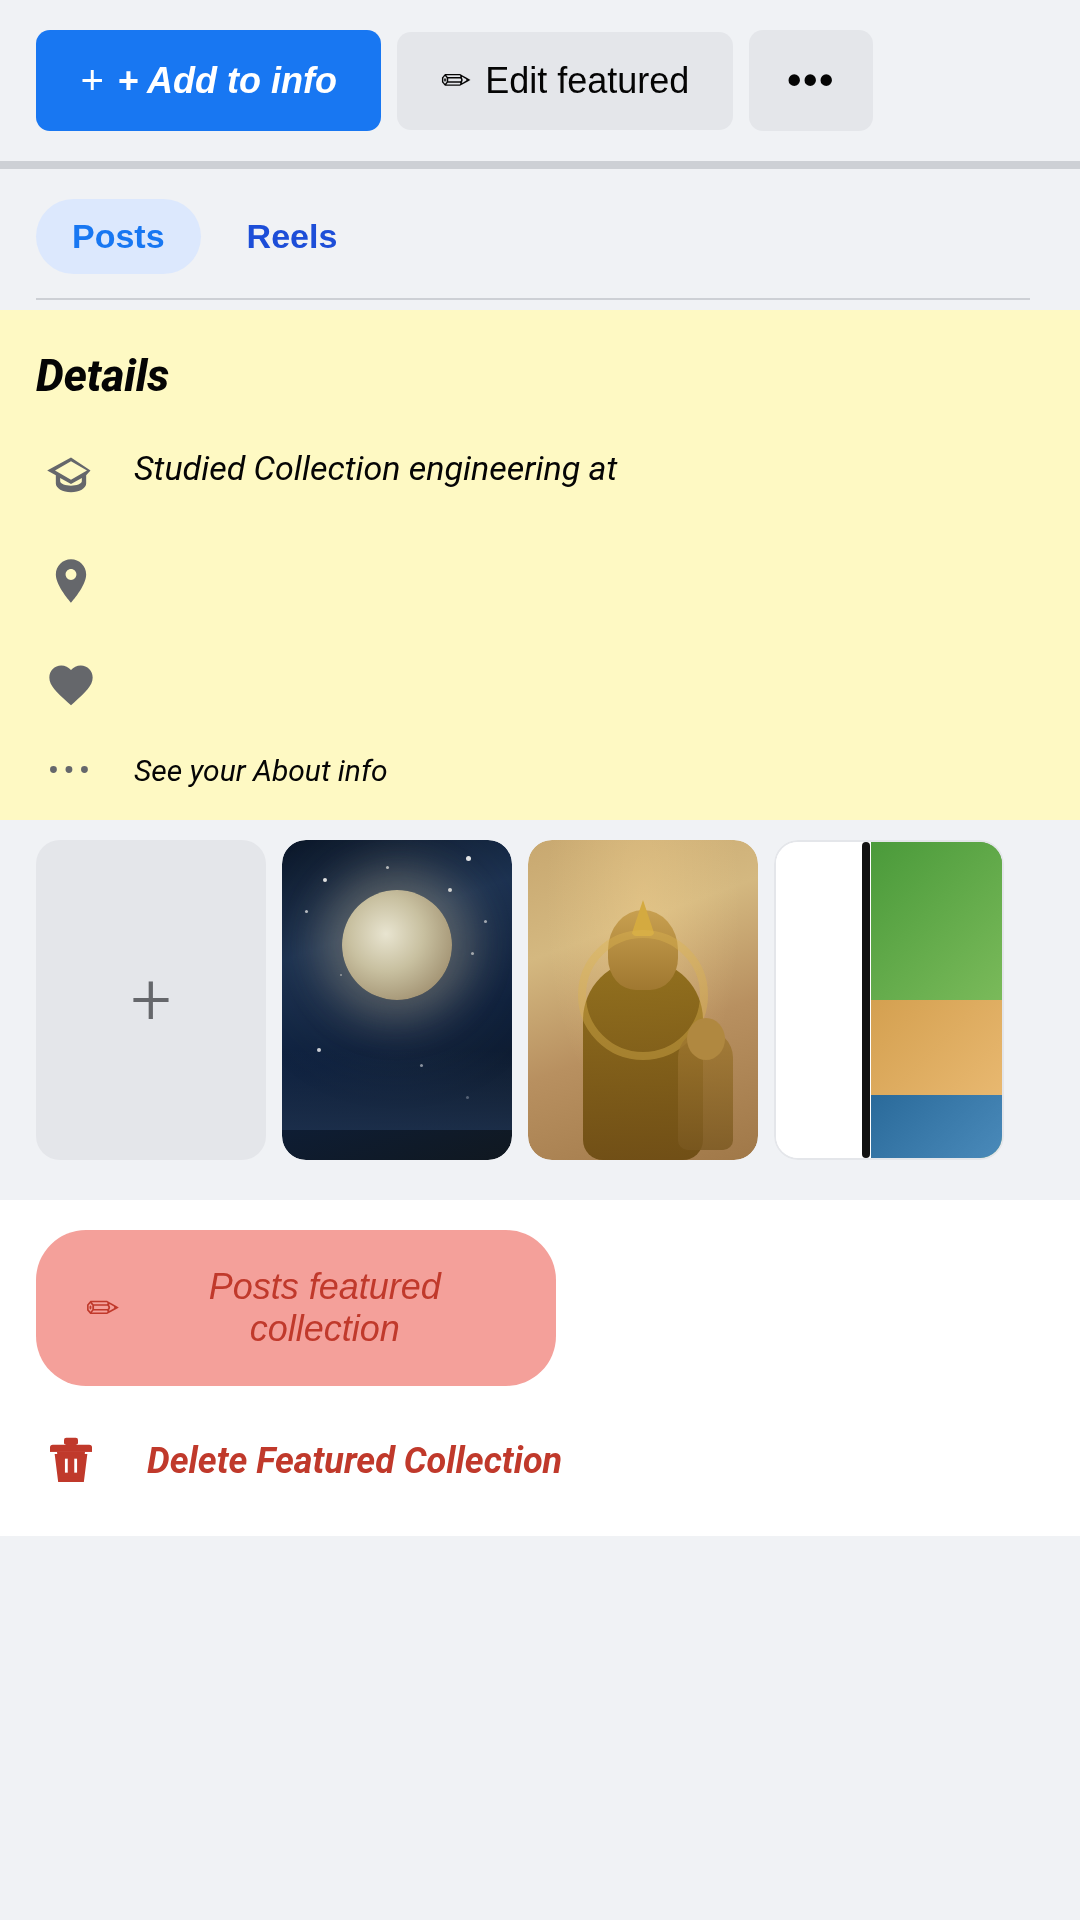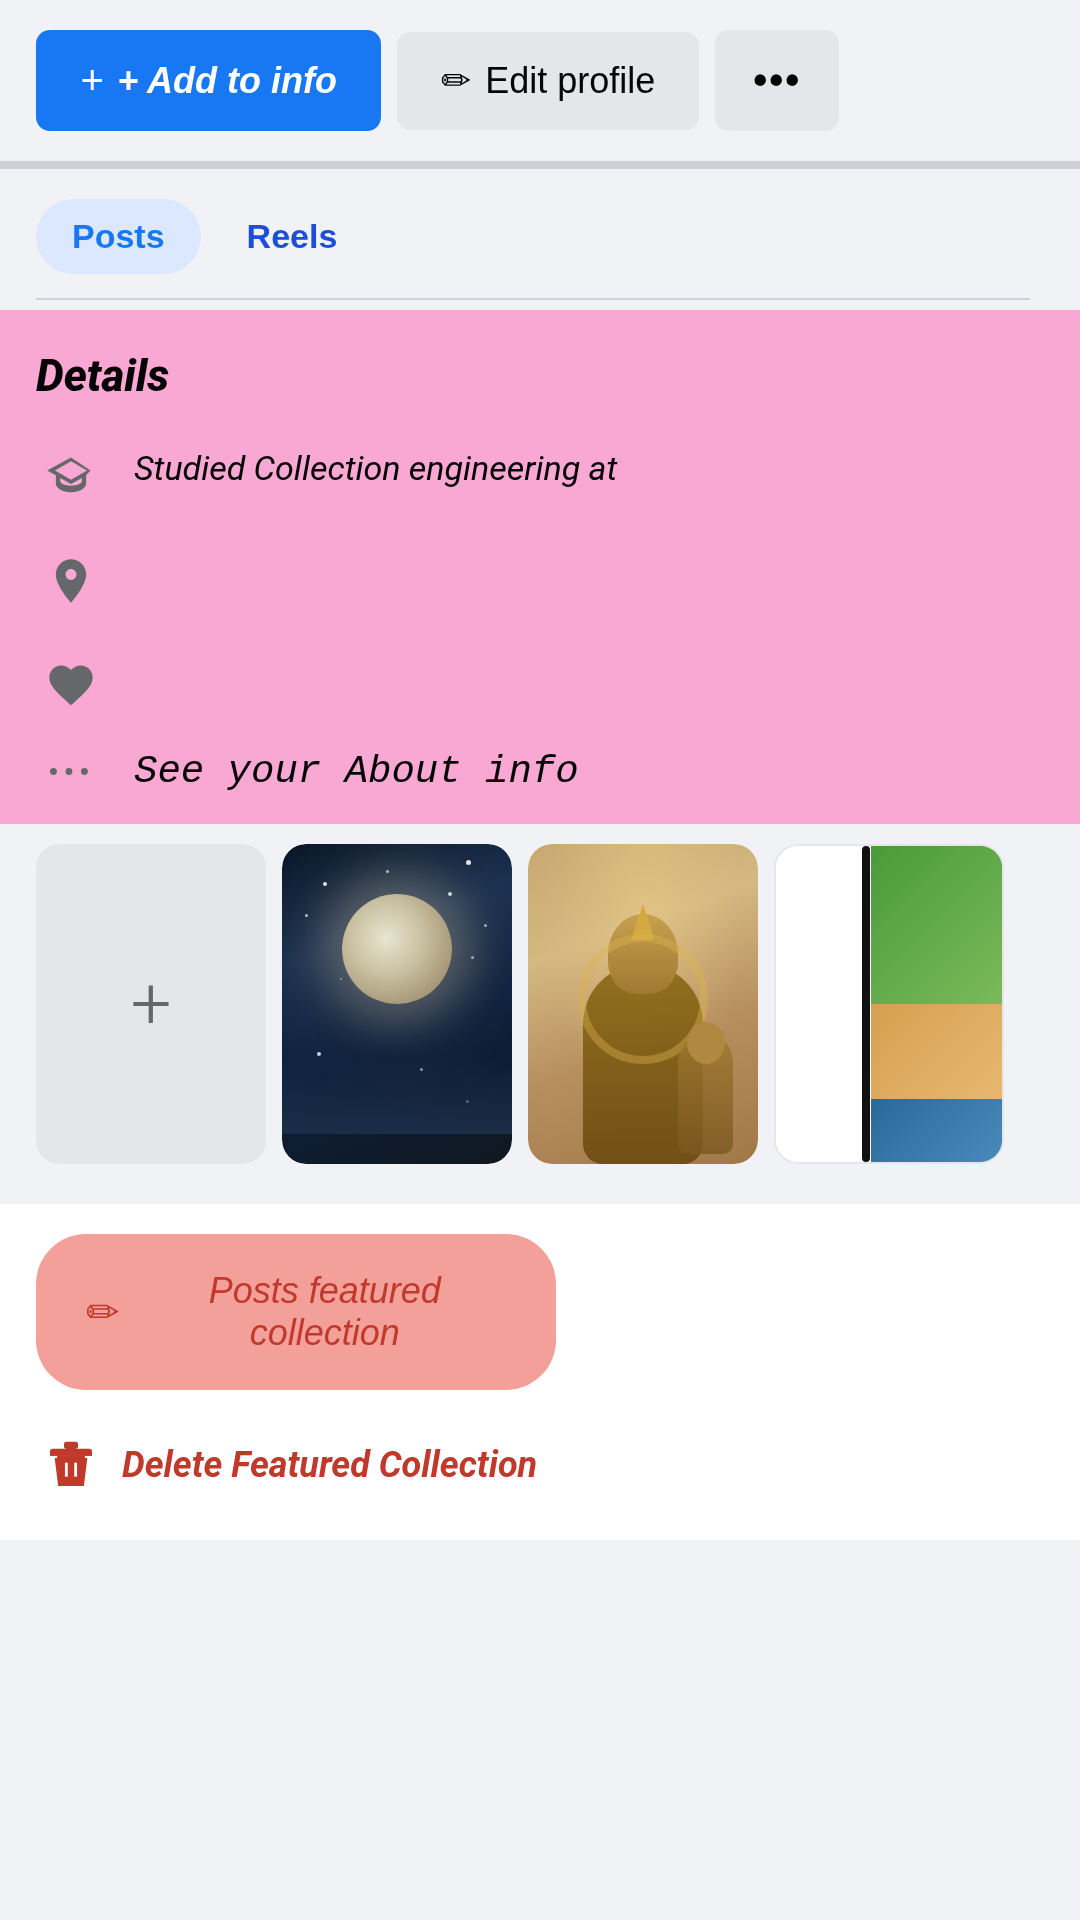--- a/index.html
+++ b/index.html
@@ -105,21 +105,21 @@
     }
 
     .tab-divider {
       height: 2px;
       background: #cdd0d5;
       margin-top: 24px;
     }
 
     
     .details-section {
-      background: #f9a8d4;
+      background: #fef9c3;
       padding: 40px 36px 30px 36px;
     }
 
     .details-title {
       font-size: 44px;
       font-weight: 800;
       color: #050505;
       margin-bottom: 36px;
       font-style: italic;
     }
@@ -167,24 +167,23 @@
 
     .dots-icon {
       font-size: 34px;
       color: #65676b;
       letter-spacing: 4px;
       width: 70px;
       text-align: center;
     }
 
     .see-about-text {
-      font-size: 39px;
+      font-size: 30px;
       color: #050505;
       font-style: italic;
-      font-family: Liberation Mono, monospace;
     }
 
     
     .featured-section {
       background: #f0f2f5;
       padding: 20px 36px 30px 36px;
     }
 
     .featured-grid {
       display: flex;
@@ -328,21 +327,21 @@
     .edit-collection-text {
       font-size: 36px;
       color: #c0392b;
       font-style: italic;
       font-weight: 500;
     }
 
     .delete-collection-row {
       display: flex;
       align-items: center;
-      gap: 16px;
+      gap: 41px;
       cursor: pointer;
     }
 
     .delete-icon {
       width: 70px;
       height: 70px;
       display: flex;
       align-items: center;
       justify-content: center;
     }
@@ -357,21 +356,21 @@
 </head>
 <body>
 
 <div class="action-bar">
   <button class="btn-add-story">
     <span style="font-size:40px; font-weight:300;">+</span>
     <span>+ Add to info</span>
   </button>
   <button class="btn-edit-profile">
     <span style="font-size:36px;">✏</span>
-    <span>Edit profile</span>
+    <span>Edit featured</span>
   </button>
   <button class="btn-more">
     <span>•••</span>
   </button>
 </div>
 
 <div class="divider-bar"></div>
 
 <div class="tabs-section">
   <div class="tabs-row">

